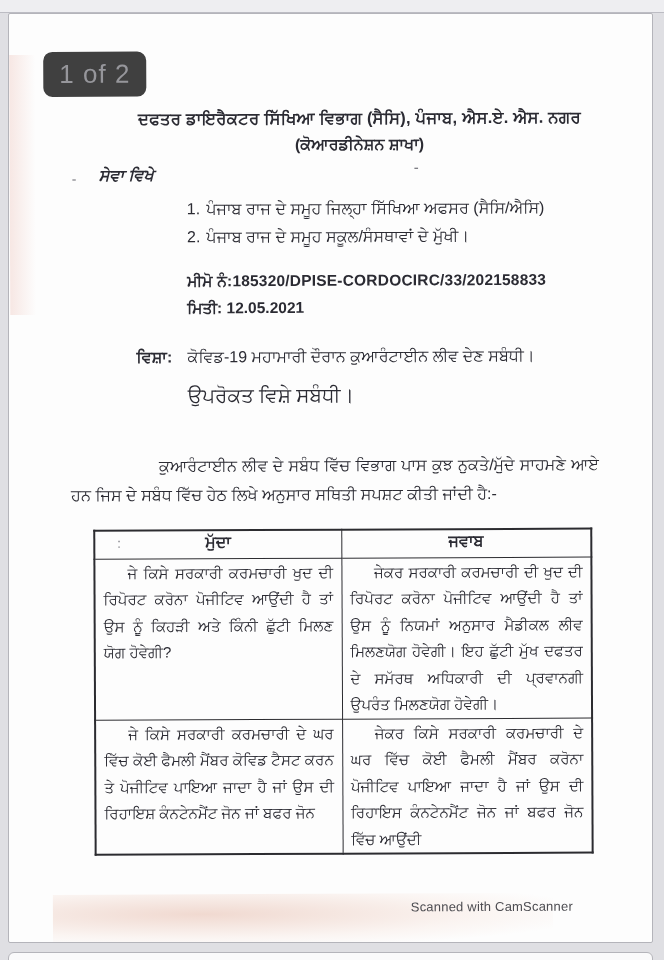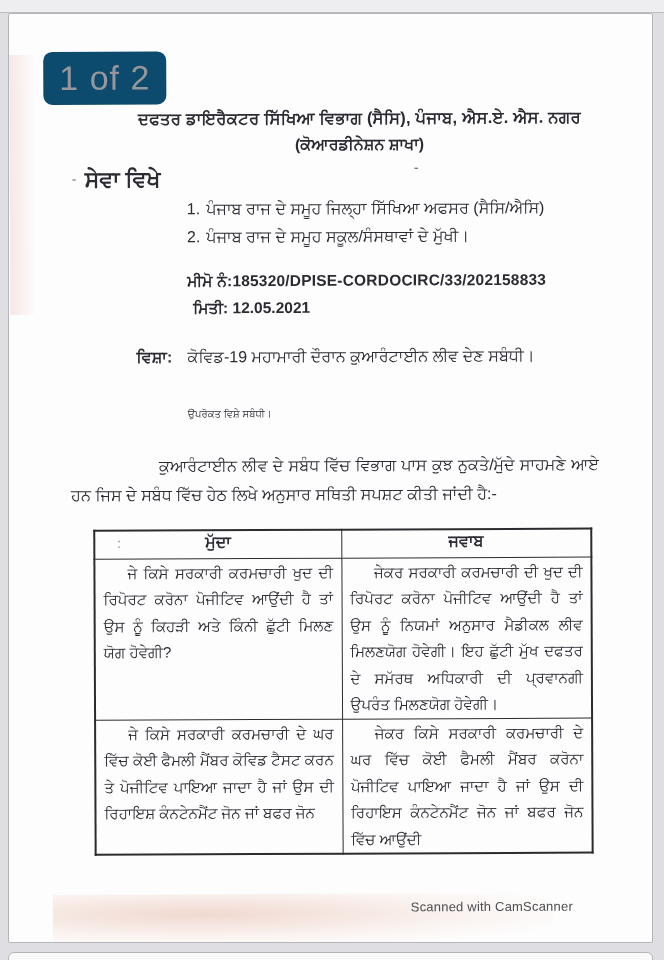--- a/index.html
+++ b/index.html
@@ -28,38 +28,38 @@
     background:linear-gradient(90deg,rgba(235,190,180,0.35),rgba(255,255,255,0));
     pointer-events:none;
   }
   .smudge{
     position:absolute;left:40px;top:880px;width:500px;height:50px;
     background:radial-gradient(ellipse at 30% 40%,rgba(236,205,193,0.75),rgba(246,228,220,0.35) 55%,rgba(255,255,255,0) 80%);
     pointer-events:none;
   }
   .badge{
     position:absolute;left:34px;top:37px;
-    background:#0c4a6e;color:#96969b;
-    font-size:34px;letter-spacing:1px;
+    background:#404040;color:#96969b;
+    font-size:26px;letter-spacing:1px;
     padding:7px 16px;border-radius:9px;
   }
   .letterhead{position:absolute;left:80px;top:92px;width:540px;text-align:center;}
   .lh1{font-size:16.5px;font-weight:bold;letter-spacing:0.2px;line-height:24px;}
   .lh2{font-size:16px;font-weight:bold;margin-top:4px;line-height:22px;}
-  .salutation{position:absolute;left:75px;top:152px;font-size:22px;font-weight:bold;}
+  .salutation{position:absolute;left:89px;top:152px;font-size:16px;font-weight:bold;font-style:italic;}
   .mark-dot{position:absolute;left:62px;top:156px;font-size:14px;color:#6a6a72;}
   .mark-dash{position:absolute;left:404px;top:145px;font-size:15px;color:#55555e;}
   .recipients{position:absolute;left:177px;top:181px;width:420px;}
   .recipient{font-size:16px;line-height:28px;white-space:nowrap;}
   .recipient .num{margin-right:6px;}
   .memo{position:absolute;left:177px;top:258px;font-size:15.5px;font-weight:bold;letter-spacing:0.2px;}
-  .date{position:absolute;left:177px;top:285px;font-size:15.5px;font-weight:bold;margin-left:6px;}
+  .date{position:absolute;left:177px;top:285px;font-size:15.5px;font-weight:bold;}
   .subject-label{position:absolute;left:89px;top:334px;font-size:16px;font-weight:bold;margin-left:37px;}
   .subject-text{position:absolute;left:177px;top:334px;font-size:16px;width:430px;}
-  .reference{position:absolute;left:177px;top:394px;font-size:10px;}
+  .reference{position:absolute;left:177px;top:370px;font-size:20px;font-family:Liberation Serif, serif;}
   .body-para{
     position:absolute;left:60px;top:437px;width:528px;
     font-size:16px;line-height:29px;text-indent:88px;text-align:justify;
   }
   .doc-table{
     position:absolute;left:82px;top:515px;width:497px;height:312px;
     border:2px solid #2c2c30;border-collapse:collapse;table-layout:fixed;
     box-sizing:border-box;background:transparent;
   }
   .doc-table td,.doc-table th{

